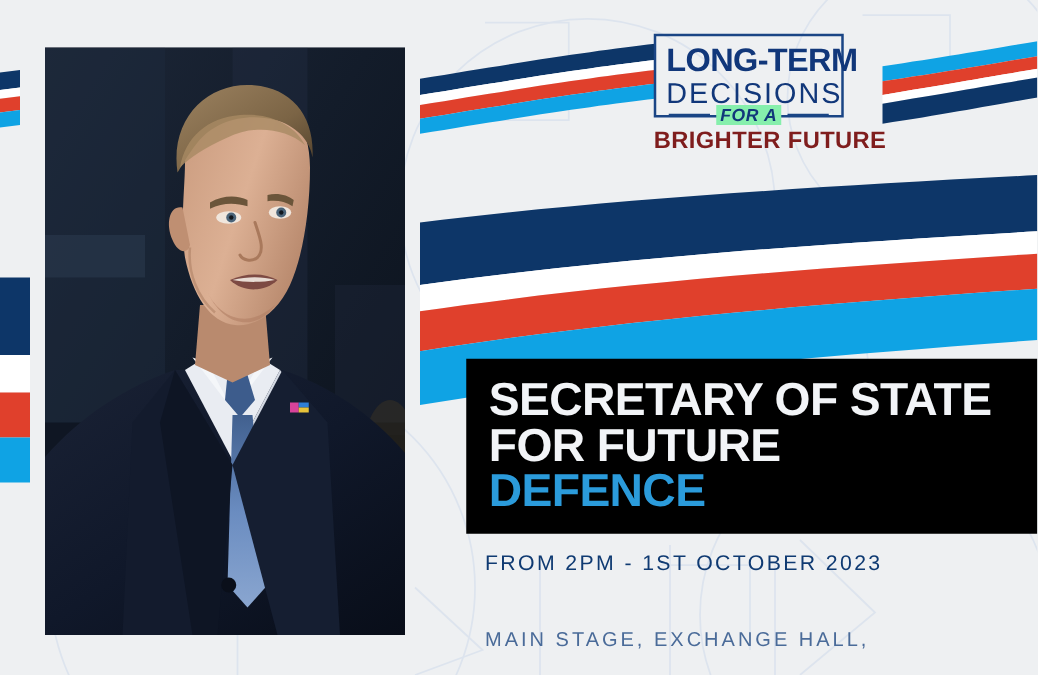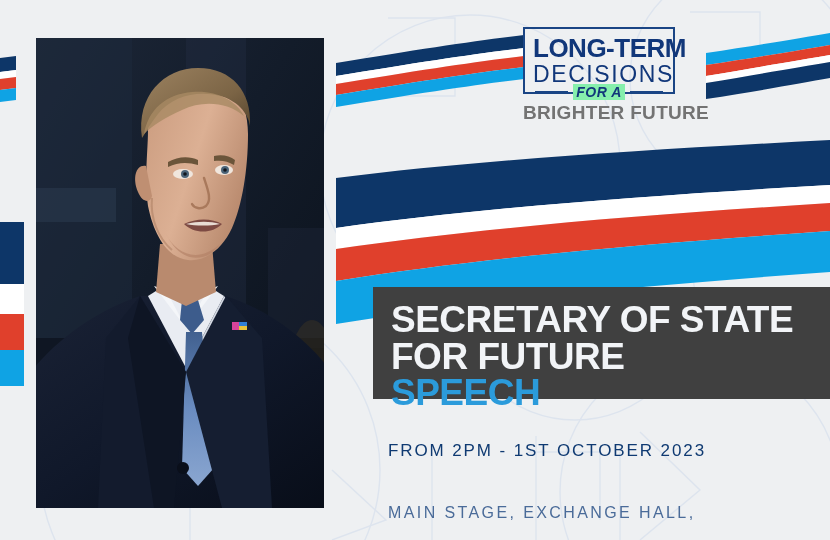--- a/index.html
+++ b/index.html
@@ -50,39 +50,39 @@
     padding:0 10px;
   }
   #logo .fora-row .rule { flex:1; height:2px; background:#1a4585; }
   #logo .fora {
     font-size:14px; font-weight:bold; font-style:italic;
     letter-spacing:0.5px; color:#11377a; background:#86efac;
     padding:0 3px; white-space:nowrap;
   }
   #logo .l3 {
     font-size:19px; font-weight:bold; letter-spacing:0.3px;
-    line-height:1; color:#737373; margin-top:9px; white-space:nowrap;
+    line-height:1; color:#7f1d1d; margin-top:9px; white-space:nowrap;
   }
 
   
   #photo {
     position:absolute;
     left:36px; top:38px;
     width:288px; height:470px;
     overflow:hidden;
     background:#0c1626;
   }
   #photo .shot { position:absolute; inset:0; }
 
   
   #headline-panel {
     position:absolute;
     left:373px; top:287px;
-    width:457px; height:112px;
-    background:#404040;
+    width:457px; height:140px;
+    background:#000000;
   }
   #headline-panel .hl {
     position:absolute; left:18px; top:15px;
     font-size:37px; font-weight:bold; line-height:0.99;
     letter-spacing:-0.5px; white-space:nowrap;
   }
   .hl-w { color:#f2f4f7; }
   .hl-b { color:#2b9bdb; }
 
   
@@ -266,21 +266,21 @@
 
       <path d="M130 196 C 140 216, 162 226, 184 206 C 172 224, 146 228, 130 196 Z" fill="#b07f64" opacity="0.6"></path>
       <path d="M116 160 C 114 180, 122 200, 136 212" fill="none" stroke="#a87a5d" stroke-width="2" opacity="0.5"></path>
     </svg>
   </div>
 
   <div id="headline-panel">
     <div class="hl">
       <div class="hl-w">SECRETARY OF STATE</div>
       <div class="hl-w">FOR FUTURE</div>
-      <div class="hl-b">SPEECH</div>
+      <div class="hl-b">DEFENCE</div>
     </div>
   </div>
 
   <div id="details">
     <div class="when">FROM 2PM - 1ST OCTOBER 2023</div>
     <div class="where">
       <div>MAIN STAGE, EXCHANGE HALL,</div>
     </div>
   </div>
 

